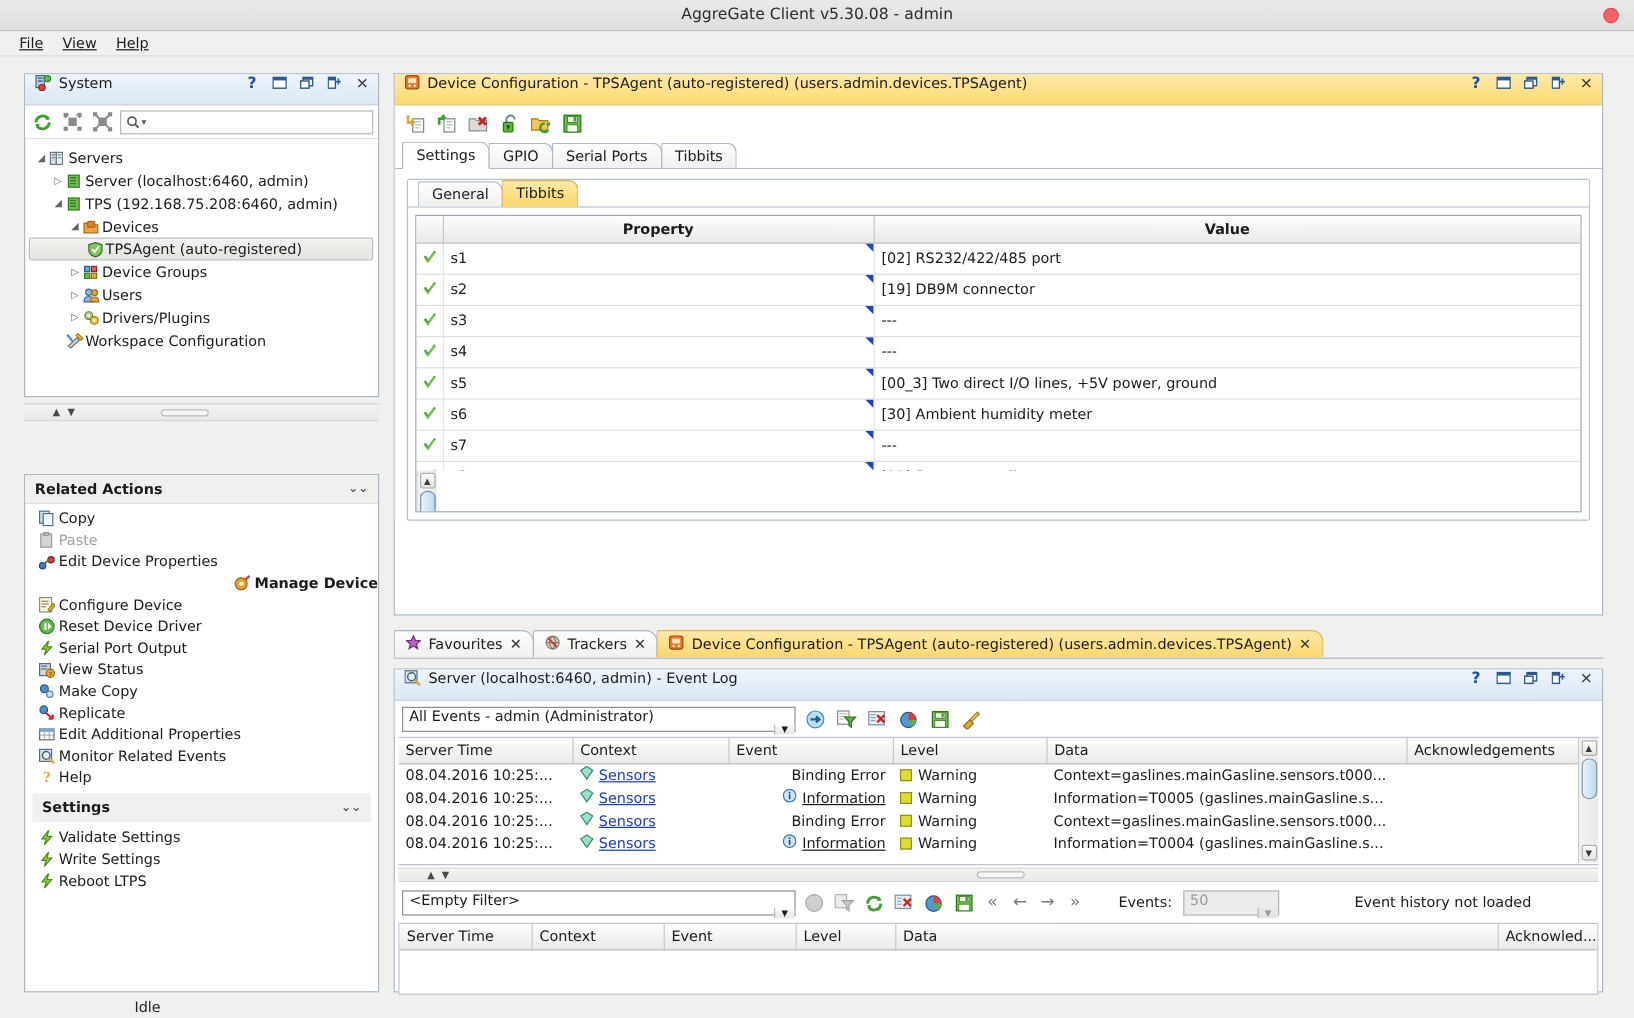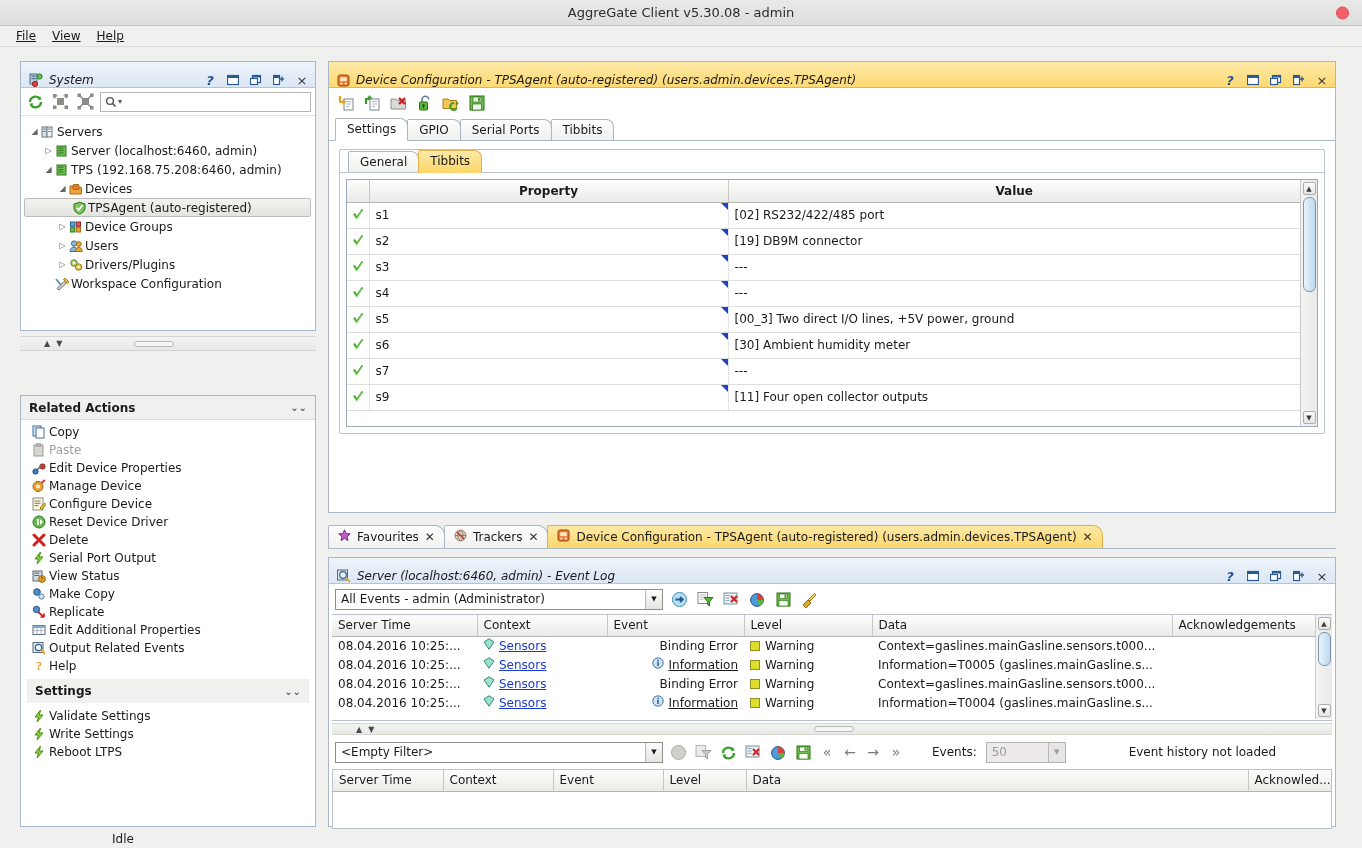--- a/index.html
+++ b/index.html
@@ -49,26 +49,25 @@
 
   
   .iwin {
     position: absolute;
     background: #fff;
     border: 1px solid #a9b7c6;
     box-shadow: 0 0 0 1px rgba(255,255,255,0.6) inset;
   }
   .iwin-title {
     height: 26px;
-    display: flex; align-items: flex-end;
+    display: flex; align-items: flex-start;
     padding: 0 6px 0 8px;
     font-size: 12px;
     border-bottom: 1px solid #b6c3d2;
     background: linear-gradient(#eaf1fa, #dce8f5);
-    font-style: italic;
   }
   .iwin-title.blue { background: linear-gradient(#eef4fb, #dbe7f4); }
   .iwin-title.amber {
     background: linear-gradient(#ffe9a8, #fcd971);
     border-bottom: 1px solid #e0b84f;
   }
   .iwin-title .ttl { flex: 1; white-space: nowrap; overflow: hidden; }
   .iwin-title .win-icon { margin-right: 6px; display: inline-flex; }
 
   .wbtns { display: flex; align-items: center; gap: 9px; padding-left: 10px; }
@@ -115,21 +114,21 @@
     padding: 0 8px; background: #f0f0ef; border-bottom: 1px solid #dcdcda;
     font-weight: bold; font-size: 12px;
   }
   .sect-hdr .chev { color: #555; font-size: 10px; }
   .act-list { padding: 3px 0 2px 6px; }
   .act {
     display: flex; align-items: center; height: 18px; font-size: 12px;
     padding-left: 2px; white-space: nowrap;
   }
   .act .aicon { width: 20px; display: inline-flex; align-items: center; justify-content: center; }
-  .act.bold { font-weight: normal; }
+  .act.bold { font-weight: bold; justify-content: flex-end; }
   .act.disabled { color: #a0a0a0; }
   .act-sub { }
 
   
   #devcfg-win { left: 328px; top: 14px; width: 1008px; height: 452px; }
   .dev-toolbar {
     height: 30px; display: flex; align-items: center; gap: 6px;
     padding: 0 8px; background: #fff;
   }
   .tabstrip {
@@ -147,20 +146,21 @@
     margin-bottom: -1px; padding-bottom: 4px;
   }
   .tab.amber { background: linear-gradient(#fde9a6,#fbd66c); border-color:#dcb24f; }
   .inner-panel { padding: 6px; background:#fff; }
   .tabstrip.inner { border-bottom: 1px solid #a9b7c6; padding-left: 8px; }
 
   
   .tblwrap {
     border: 1px solid #9fa8b5; background: #fff; display: flex;
     overflow: hidden;
+    flex-direction: column;
   }
   table.grid { border-collapse: collapse; width: 100%; table-layout: fixed; }
   table.grid th {
     background: linear-gradient(#fdfdfd,#e9e9e7);
     border-right: 1px solid #c7c7c4; border-bottom: 1px solid #b6b6b3;
     height: 22px; font-size: 12px; font-weight: bold; color: #1a1a1a;
   }
   table.grid td {
     border-bottom: 1px solid #dedede; border-right: 1px solid #e5e5e5;
     height: 26px; font-size: 12px; padding: 0 6px; vertical-align: middle;
@@ -207,22 +207,22 @@
   .doctab .x { color: #333; font-size: 12px; }
 
   
   #eventlog-win { left: 328px; top: 510px; width: 1008px; height: 270px; }
   .elog-toolbar {
     height: 30px; display: flex; align-items: center; gap: 6px;
     padding: 4px 6px; background: #fff;
   }
   .combo {
     height: 21px; border: 1px solid #8e8e8b; background: #fff;
-    display: flex; align-items: center; font-size: 12px;
-    padding: 0 0 0 5px; position: relative;
+    display: flex; align-items: flex-start; font-size: 12px;
+    padding: 0 0 0 5px; position: relative; flex-direction: column;
   }
   .combo .cbtn {
     width: 17px; height: 19px; margin-left: auto;
     background: linear-gradient(#fcfcfc,#e4e4e2); border-left: 1px solid #b9b9b6;
     display: flex; align-items: center; justify-content: center; font-size: 7px;
   }
   .combo.disabled { background: #eceaea; color: #9a9a98; border-color:#b4b4b1; }
   .tbtn { width: 20px; height: 20px; display: inline-flex; align-items: center; justify-content: center; }
 
   .elog-grid th {
@@ -539,28 +539,20 @@
         <span class="aicon">
           <svg width="14" height="14" viewBox="0 0 14 14">
               <circle cx="7" cy="7" r="6" fill="#63b84e" stroke="#2f7a22"></circle>
               <rect x="5" y="4" width="1.8" height="6" fill="#fff"></rect>
               <path d="M8 4 L11 7 L8 10 Z" fill="#fff"></path>
             </svg>
         </span>
         <span>Reset Device Driver</span>
       </div>
 
-      <div class="act">
-        <span class="aicon">
-          <svg width="14" height="14" viewBox="0 0 14 14">
-              <path d="M2 2 L12 12 M12 2 L2 12" stroke="#d02020" stroke-width="3" stroke-linecap="round"></path>
-            </svg>
-        </span>
-        <span>Delete</span>
-      </div>
 
       <div class="act">
         <span class="aicon">
           <svg width="14" height="14" viewBox="0 0 14 14">
               <path d="M8.5 1 L3 8 H6.5 L5 13 L11 6 H7.3 Z" fill="#8cd43e" stroke="#4c8a10"></path>
             </svg>
         </span>
         <span>Serial Port Output</span>
       </div>
 
@@ -610,21 +602,21 @@
       </div>
 
       <div class="act">
         <span class="aicon">
           <svg width="14" height="14" viewBox="0 0 14 14">
               <rect x="1" y="1.5" width="10" height="10" fill="#d9e4ee" stroke="#5c6b7a"></rect>
               <circle cx="6.5" cy="6.5" r="3.2" fill="#eef5fb" stroke="#34628f" stroke-width="1.2"></circle>
               <path d="M9 9 L13 13" stroke="#e8a530" stroke-width="2"></path>
             </svg>
         </span>
-        <span>Output Related Events</span>
+        <span>Monitor Related Events</span>
       </div>
 
       <div class="act">
         <span class="aicon">
           <svg width="14" height="14" viewBox="0 0 14 14">
               <text x="7" y="11" font-size="13" text-anchor="middle" fill="#e8a530" font-family="serif" font-weight="bold">?</text>
             </svg>
         </span>
         <span>Help</span>
       </div>

